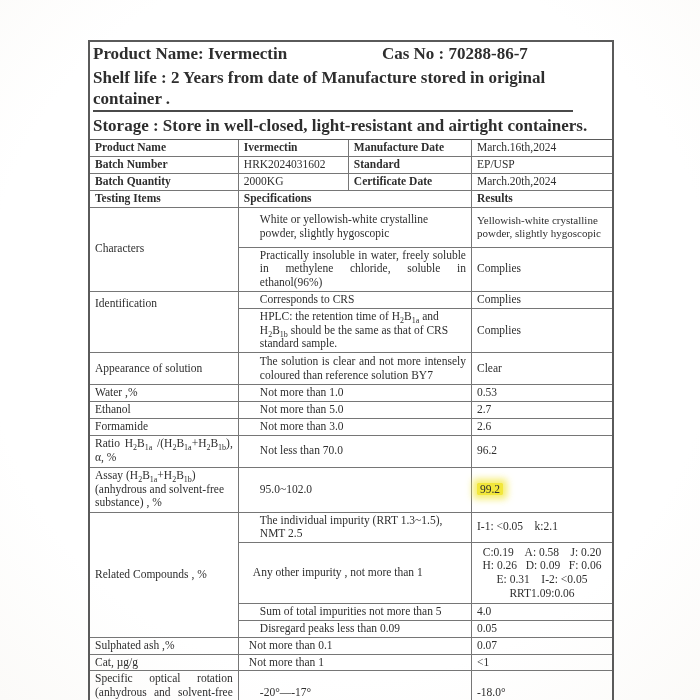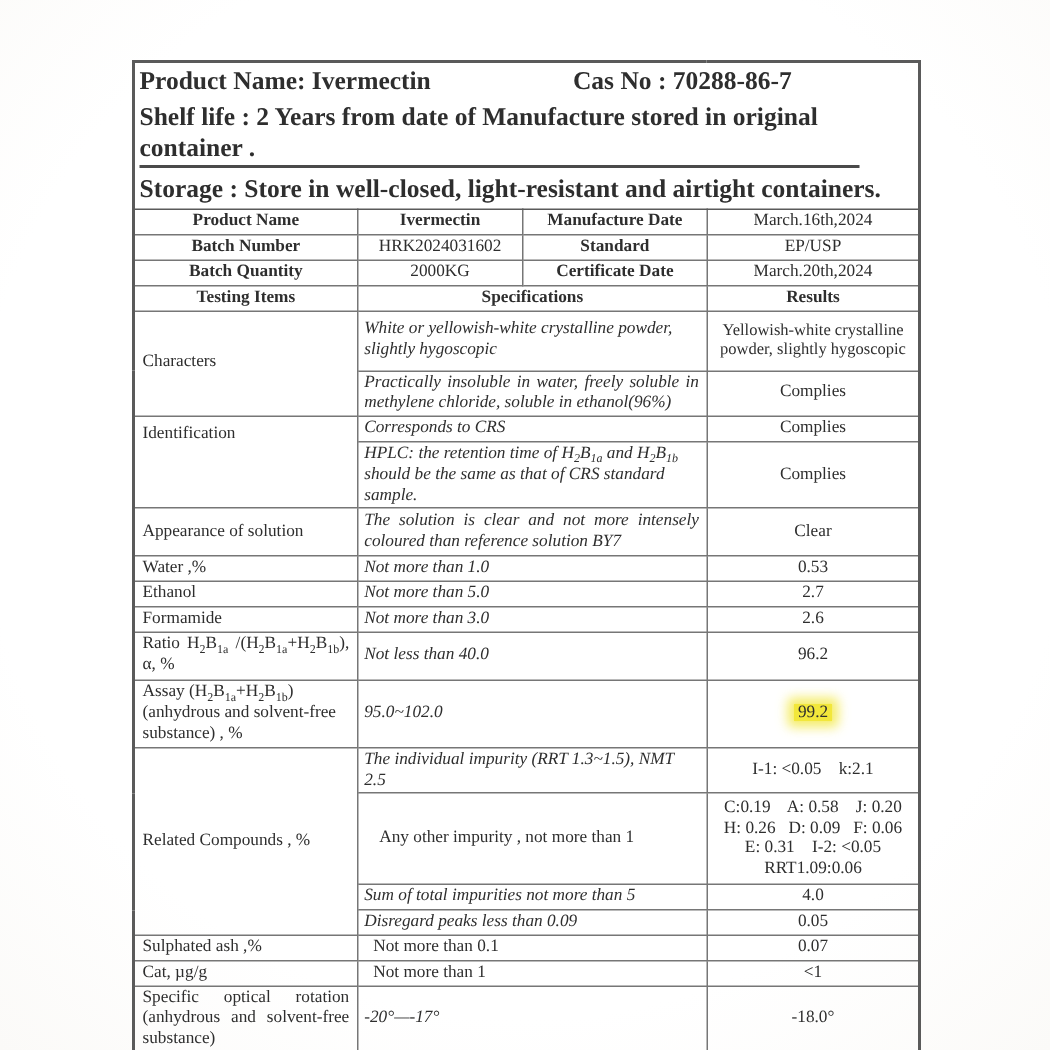--- a/index.html
+++ b/index.html
@@ -9,26 +9,26 @@
   .title{text-align:center;font-size:28px;font-weight:bold;color:#3a3a3a;margin:0 0 7px 0;letter-spacing:.5px;}
   table.coa{border-collapse:collapse;width:526px;border:2px solid #5a5a5a;table-layout:fixed;}
   td{border:1px solid #767676;padding:1px 5px;font-size:11.5px;line-height:1.2;vertical-align:middle;color:#2e2e2e;word-wrap:break-word;}
   
   tr.toprow td{border:none;font-weight:bold;font-size:17px;padding:2px 3px;}
   tr.storagerow td{border-bottom:1px solid #5a5a5a;}
   .toprow-flex{display:flex;}
   .toprow-flex .left{flex:0 0 56%;}
   .underline-wrap{display:inline-block;width:93%;border-bottom:2px solid #4a4a4a;padding-bottom:1px;}
   
-  .c{text-align:center;}
+  .c{text-align:left;}
   .j{text-align:justify;}
   .b{font-weight:bold;}
   .pre{white-space:pre-wrap;}
   .indent{padding-left:14px;}
-  td.spec-pad{padding-left:4px;font-style:italic;}
+  td.spec-pad{padding-left:21px;}
   .hl{background:#f2e73b;box-shadow:0 0 7px 4px rgba(242,231,59,.75);padding:0 3px;border-radius:1px;}
   sub{font-size:8px;line-height:0;}
   .resline{white-space:pre-wrap;text-align:center;}
 </style>
 </head>
 <body>
 
 <div class="page">
   <div class="doc">
 
@@ -120,21 +120,21 @@
         <td class="c">2.7</td>
       </tr>
       <tr style="height:16px;">
         <td>Formamide</td>
         <td colspan="2" class="spec-pad">Not more than 3.0</td>
         <td class="c">2.6</td>
       </tr>
 
       <tr style="height:32px;">
         <td class="j">Ratio H<sub>2</sub>B<sub>1a</sub> /(H<sub>2</sub>B<sub>1a</sub>+H<sub>2</sub>B<sub>1b</sub>), α, %</td>
-        <td colspan="2" class="spec-pad">Not less than 40.0</td>
+        <td colspan="2" class="spec-pad">Not less than 70.0</td>
         <td class="c">96.2</td>
       </tr>
 
       <tr style="height:45px;">
         <td>Assay (H<sub>2</sub>B<sub>1a</sub>+H<sub>2</sub>B<sub>1b</sub>) (anhydrous and solvent-free substance) , %</td>
         <td colspan="2" class="spec-pad">95.0~102.0</td>
         <td class="c">
           <span class="hl">99.2</span>
         </td>
       </tr>

